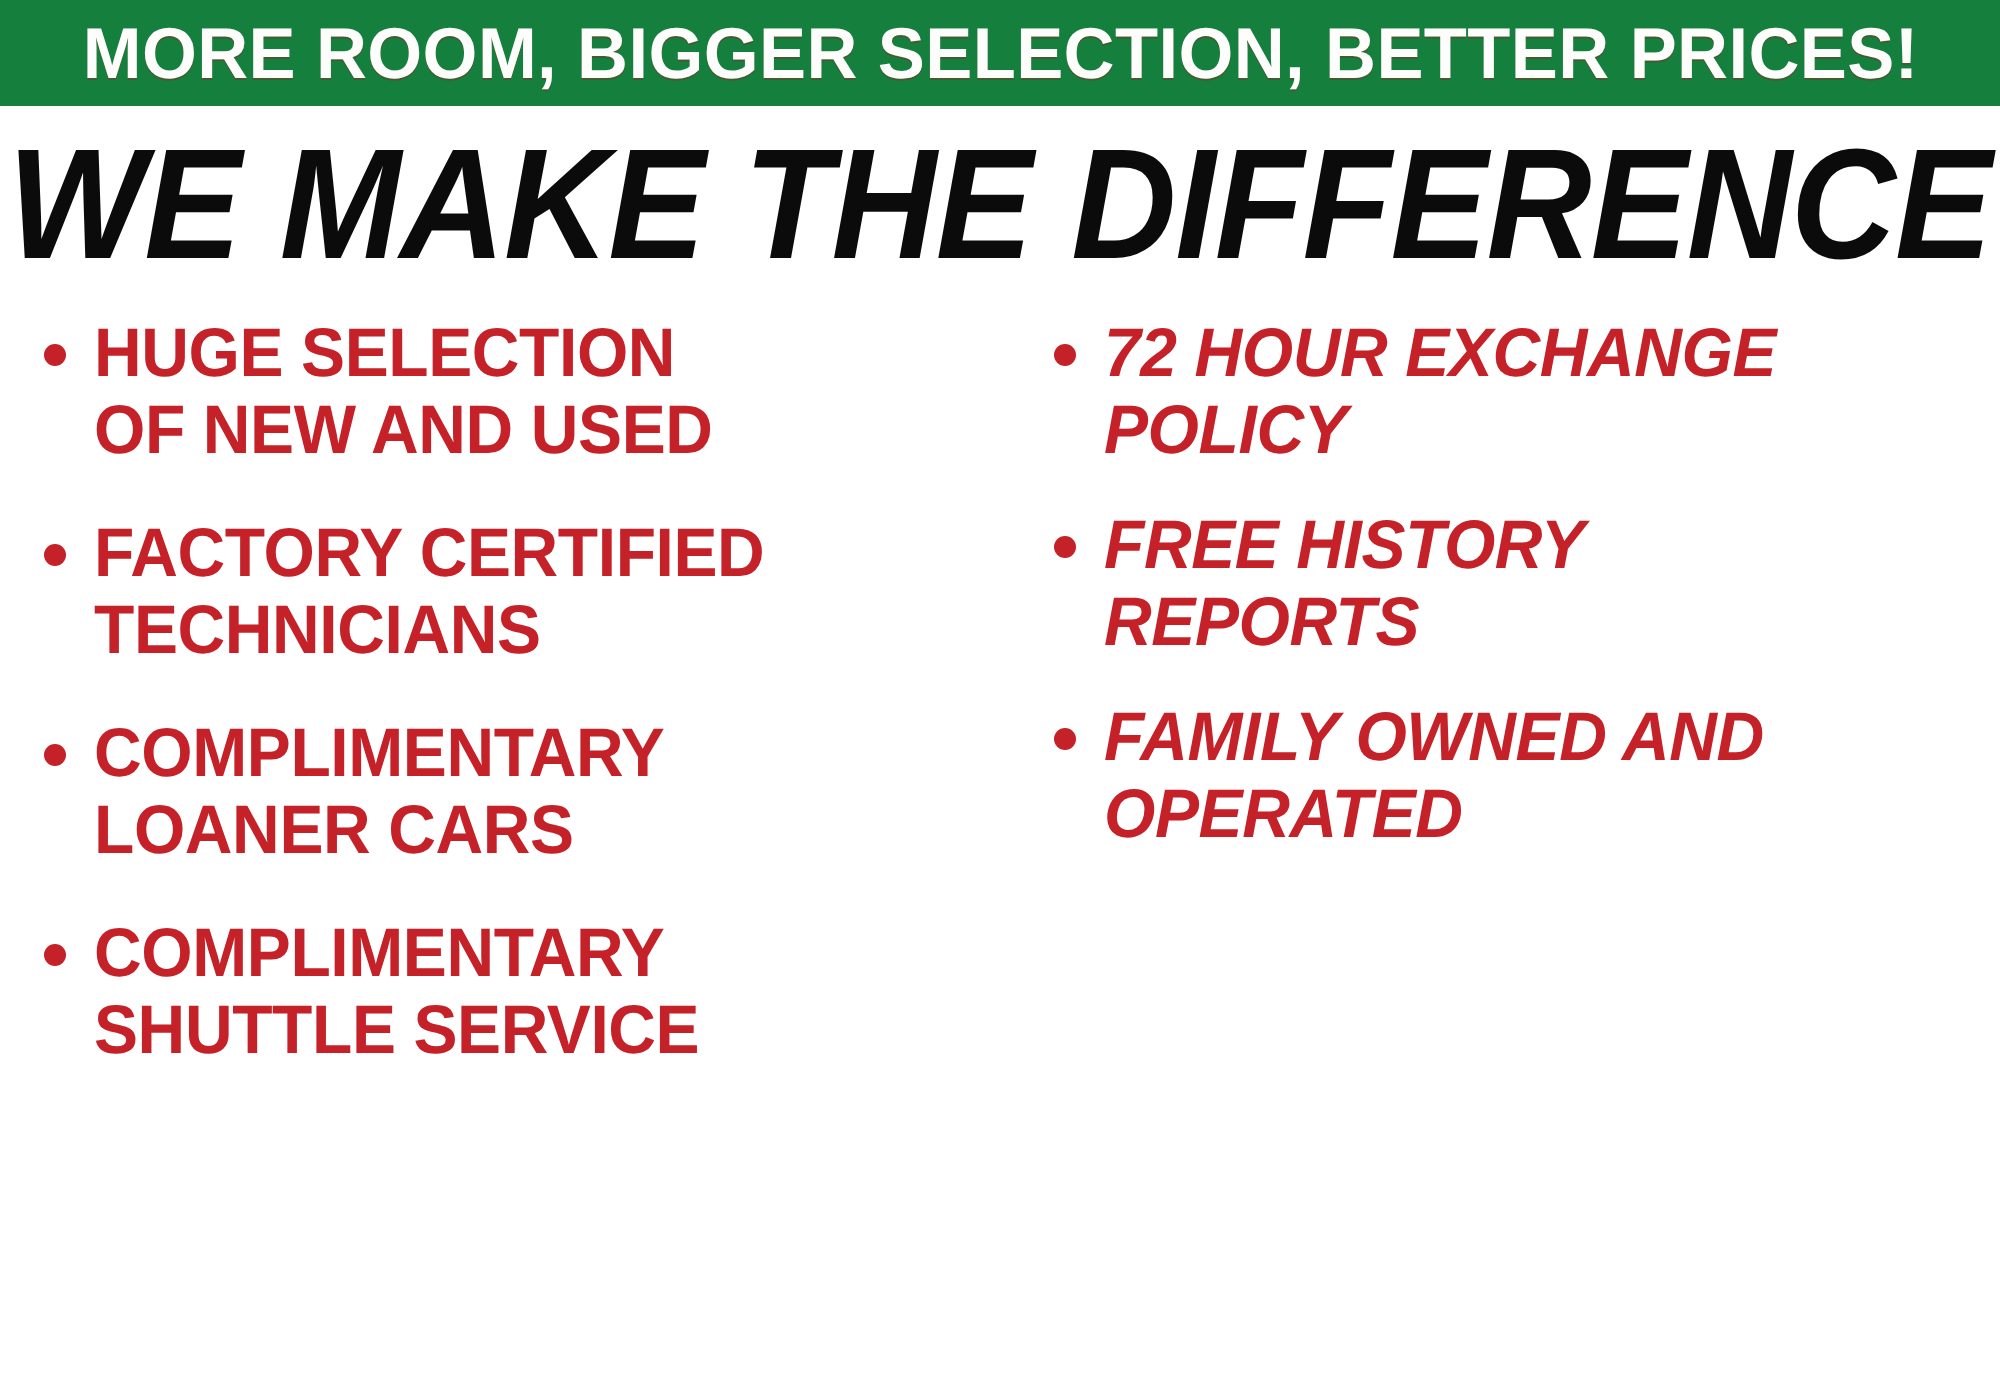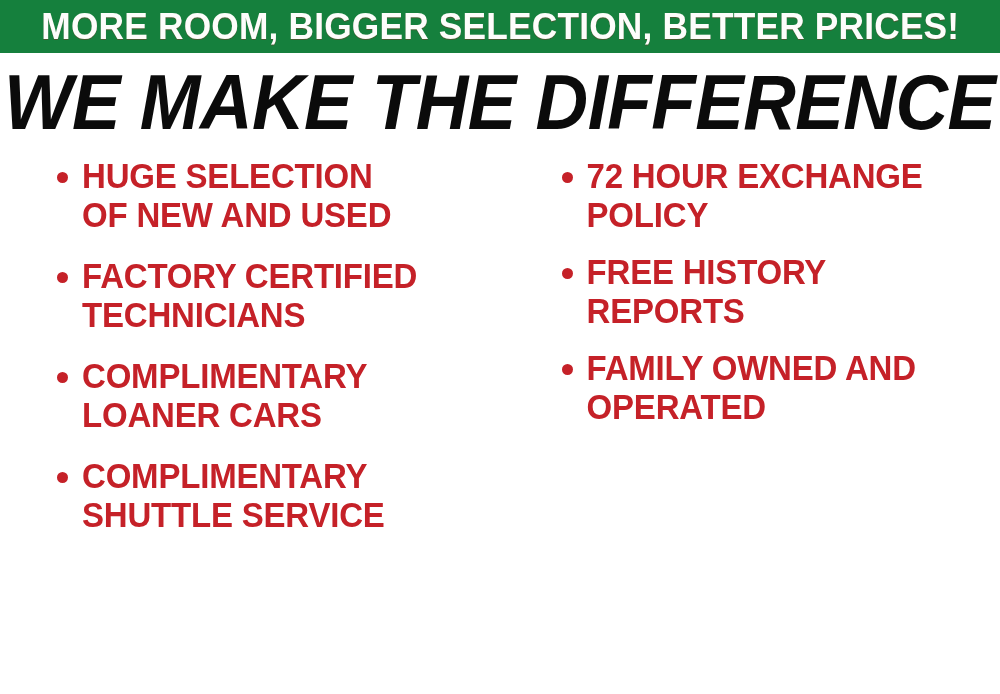--- a/index.html
+++ b/index.html
@@ -71,31 +71,31 @@
     left: 0;
     top: 158px;
     width: 1000px;
     height: 536px;
     display: flex;
     align-items: flex-start;
   }
   .col {
     box-sizing: border-box;
     height: 100%;
-    margin-left: 35px;
   }
   .col-left {
     width: 505px;
     padding-left: 22px;
     padding-right: 6px;
   }
   .col-right {
     width: 495px;
     padding-left: 22px;
     padding-right: 8px;
+    font-style: italic;
   }
 
   .bullet-item {
     display: flex;
     align-items: flex-start;
     margin-bottom: 26px;
   }
   .col-right .bullet-item {
     margin-bottom: 22px;
   }

